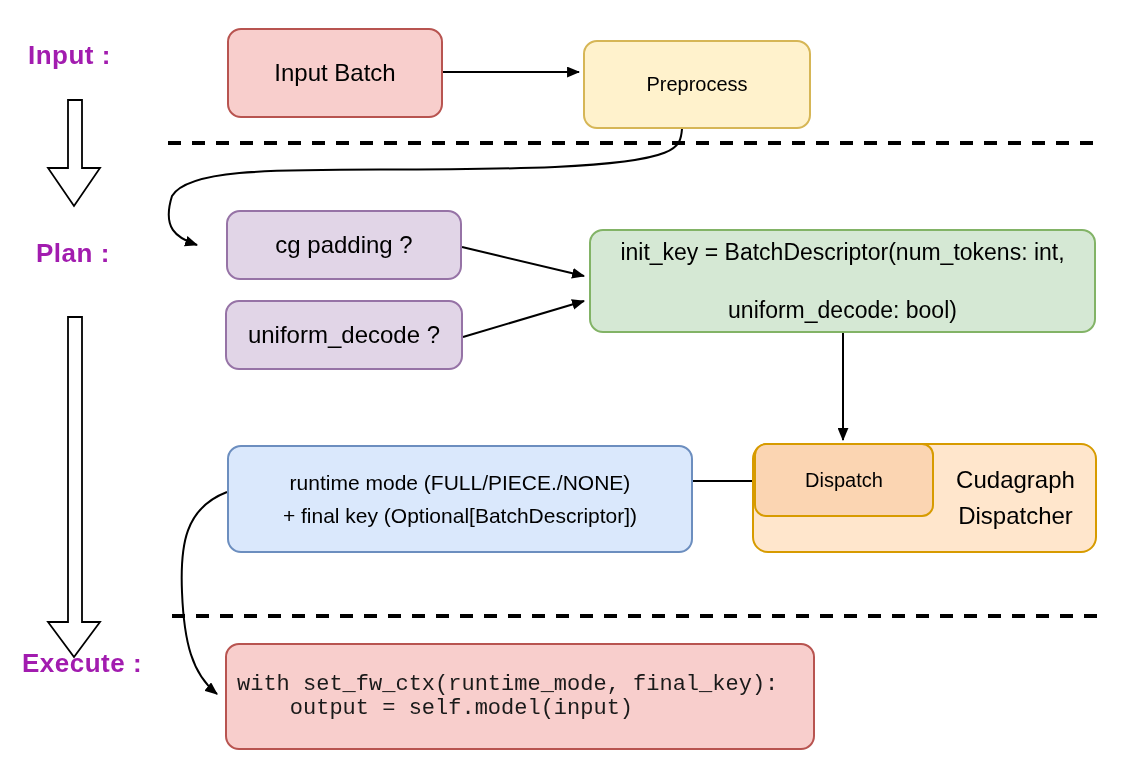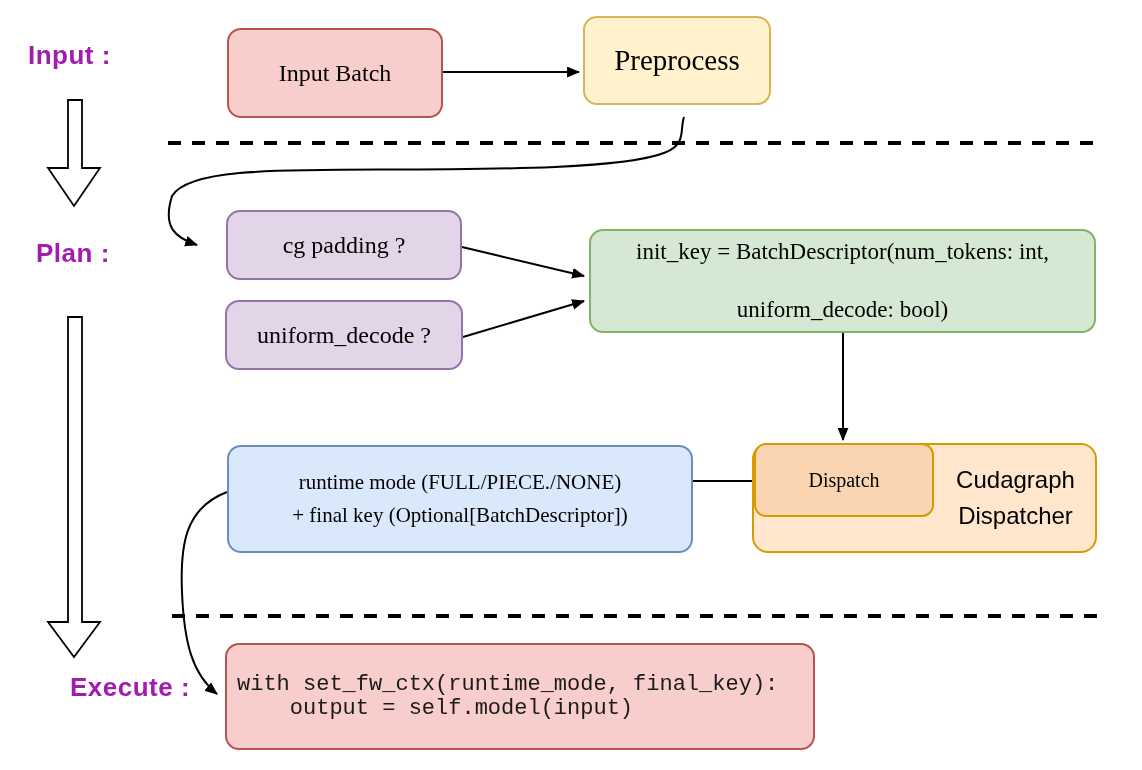--- a/index.html
+++ b/index.html
@@ -10,34 +10,34 @@
   #wires { position:absolute; left:0; top:0; width:1142px; height:770px; }
 
   .stage-label {
     position:absolute; font-size:26px; font-weight:700; color:#a21caf;
     white-space:nowrap; letter-spacing:0.5px;
   }
 
   .node {
     position:absolute; box-sizing:border-box; border-radius:14px;
     display:flex; flex-direction:column; align-items:center; justify-content:center;
-    text-align:center; line-height:1.25;font-family:Liberation Serif, serif;
+    text-align:center; line-height:1.25;
   }
   .node span { display:block; }
 
   .red    { background:var(--red_fill,#f8cecc);    border:2px solid var(--red_stroke,#b85450); }
   .yellow { background:var(--yellow_fill,#fff2cc); border:2px solid var(--yellow_stroke,#d6b656); }
   .purple { background:var(--purple_fill,#e1d5e7); border:2px solid var(--purple_stroke,#9673a6); }
   .green  { background:var(--green_fill,#d5e8d4);  border:2px solid var(--green_stroke,#82b366); }
   .blue   { background:var(--blue_fill,#dae8fc);   border:2px solid var(--blue_stroke,#6c8ebf); }
   .orange { background:var(--orange_fill,#ffe6cc); border:2px solid var(--orange_stroke,#d79b00); }
   .orange-inner { background:var(--orange_inner_fill,#fbd5b2); border:2px solid var(--orange_stroke,#d79b00); }
 
   #node-input-batch    { left:227px; top:28px;  width:216px; height:90px;  font-size:24px; }
-  #node-preprocess     { left:583px; top:16px;  width:188px; height:89px;  font-size:29px; }
+  #node-preprocess     { left:583px; top:40px;  width:228px; height:89px;  font-size:20px; }
   #node-cg-padding     { left:226px; top:210px; width:236px; height:70px;  font-size:24px; }
   #node-uniform-decode { left:225px; top:300px; width:238px; height:70px;  font-size:24px; }
   #node-init-key       { left:589px; top:229px; width:507px; height:104px; font-size:23px; line-height:30px;gap:28px; }
   #node-runtime        { left:227px; top:445px; width:466px; height:108px; font-size:21px; line-height:33px; }
   #node-dispatcher     { left:752px; top:443px; width:345px; height:110px; border-radius:16px; }
   #node-dispatch       { left:754px; top:443px; width:180px; height:74px;  font-size:20px; border-radius:12px; }
   #dispatcher-label    { position:absolute; left:934px; top:462px; width:163px; text-align:center;
                          font-size:24px; line-height:36px; }
   #node-code           { left:225px; top:643px; width:590px; height:107px;
                          align-items:flex-start; text-align:left; padding-left:10px;
@@ -71,21 +71,21 @@
     <path class="wire" marker-end="url(#arrow)" d="M684,117 C676,142 704,160 555,167 C350,175 195,158 172,196 C162,228 176,238 197,245"></path>
     <path class="wire" marker-end="url(#arrow)" d="M462,247 L584,276"></path>
     <path class="wire" marker-end="url(#arrow)" d="M463,337 L584,301"></path>
     <path class="wire" marker-end="url(#arrow)" d="M843,333 L843,440"></path>
     <path class="wire" marker-end="url(#arrow)" d="M752,481 L631,481"></path>
     <path class="wire" marker-end="url(#arrow)" d="M227,492 C185,508 180,545 182,592 C184,642 192,674 217,694"></path>
   </svg>
 
   <div class="stage-label" style="left:28px; top:40px;">Input :</div>
   <div class="stage-label" style="left:36px; top:238px;">Plan :</div>
-  <div class="stage-label" style="left:22px; top:672px;margin-left:48px;">Execute :</div>
+  <div class="stage-label" style="left:22px; top:648px;">Execute :</div>
 
   <div class="node red" id="node-input-batch">
     <span>Input Batch</span>
   </div>
 
   <div class="node yellow" id="node-preprocess">
     <span>Preprocess</span>
   </div>
 
   <div class="node purple" id="node-cg-padding">

